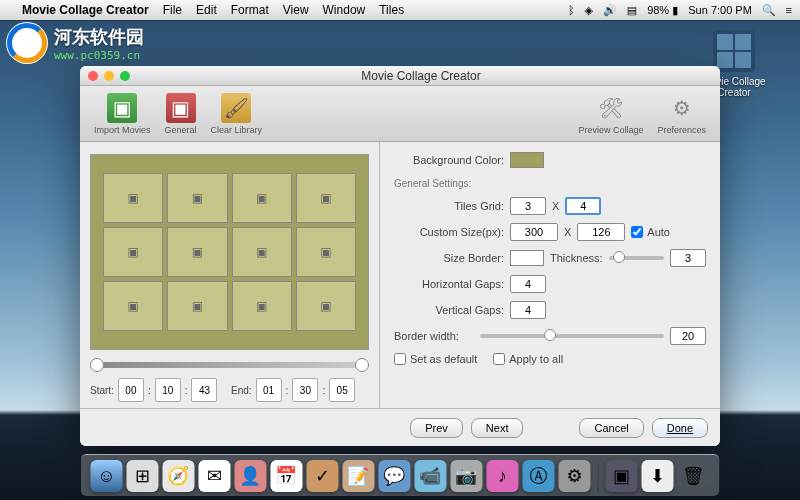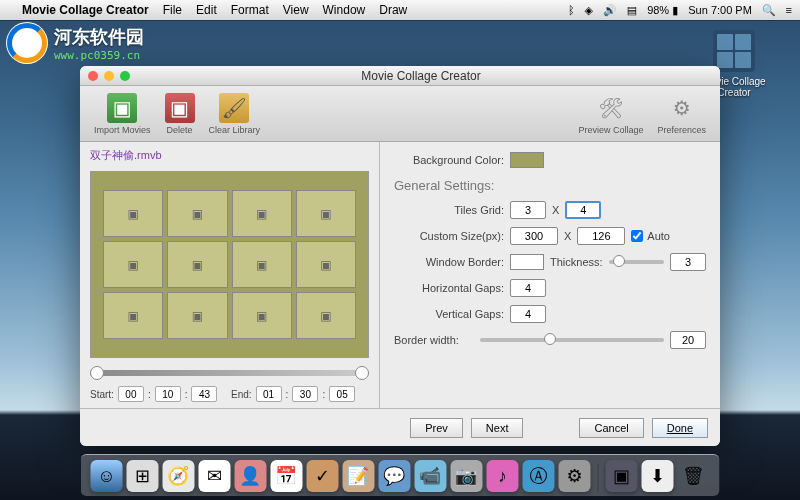--- a/index.html
+++ b/index.html
@@ -47,59 +47,59 @@
 .content { flex: 1; display: flex; }
 .left-pane { width: 300px; border-right: 1px solid #bbb; padding: 6px 10px; display: flex; flex-direction: column; font-size: 11px; color: #444; }
 .fname { color: #7a3aa8; font-size: 11px; margin-bottom: 2px; }
 .preview-area { flex: 1; background: #a0a060; margin: 6px 0; border: 1px solid #999; position: relative; padding: 18px 12px; }
 .grid { display: grid; grid-template-columns: repeat(4,1fr); grid-template-rows: repeat(3,1fr); gap: 4px; height: 100%; }
 .tile { background: #c5c58a; border: 1px solid #888; display: flex; align-items: center; justify-content: center; color: #666; font-size: 12px; }
 .timeline { height: 6px; background: linear-gradient(90deg,#888,#ccc); border-radius: 3px; margin: 6px 0; position: relative; }
 .timeline::before, .timeline::after { content:""; position:absolute; width:12px; height:12px; background:#fff; border:1px solid #888; border-radius:50%; top:-4px; }
 .timeline::before { left: 0; } .timeline::after { right: 0; }
 .time-row { display: flex; align-items: center; gap: 4px; font-size: 10px; margin-top: 4px; }
-.time-row input { width: 26px; height: 16px; font-size: 10px; text-align: center; border: 1px solid #aaa; border-radius: 2px; }
+.time-row input { width: 26px; height: 24px; font-size: 10px; text-align: center; border: 1px solid #aaa; border-radius: 2px; }
 
 .right-pane { flex: 1; padding: 10px 14px; font-size: 11px; color: #444; display: flex; flex-direction: column; gap: 8px; }
 .row { display: flex; align-items: center; gap: 6px; }
 .row label { width: 110px; text-align: right; }
 .row input[type=text] { width: 36px; height: 18px; font-size: 11px; border: 1px solid #888; border-radius: 2px; text-align: center; background: #fff; }
 .row input.wide { width: 48px; }
 .hi { border: 2px solid #4a90d9 !important; }
 .swatch { width: 34px; height: 16px; background: #a0a060; border: 1px solid #888; }
 .swatch-border { width: 34px; height: 16px; background: #fff; border: 1px solid #888; }
-.section { font-size: 13px; color: #777; margin-top: 2px; }
+.section { font-size: 10px; color: #777; margin-top: 2px; }
 .slider-wrap { flex: 1; display: flex; align-items: center; }
 .slider { flex: 1; height: 4px; background: #bbb; border-radius: 2px; position: relative; }
 .slider .knob { position: absolute; width: 12px; height: 12px; background: #fff; border: 1px solid #888; border-radius: 50%; top: -5px; }
 .check { display: flex; align-items: center; gap: 4px; }
 .check input { width: 12px; height: 12px; }
 
 .footer { height: 38px; border-top: 1px solid #bbb; display: flex; align-items: center; padding: 0 12px; gap: 8px; background: #ececec; border-radius: 0 0 6px 6px; }
 .footer .spacer { flex: 1; }
-.btn { height: 20px; padding: 0 14px; font-size: 11px; background: linear-gradient(180deg,#fdfdfd,#e2e2e2); border: 1px solid #999; border-radius: 0; display: flex; align-items: center; }
+.btn { height: 20px; padding: 0 14px; font-size: 11px; background: linear-gradient(180deg,#fdfdfd,#e2e2e2); border: 1px solid #999; border-radius: 8px; display: flex; align-items: center; }
 .btn.primary { background: linear-gradient(180deg,#fff,#d8e8f8); text-decoration: underline; }
 
 
 .dock { position: absolute; bottom: 4px; left: 50%; transform: translateX(-50%); height: 42px; padding: 4px 10px; background: rgba(255,255,255,0.25); border-radius: 6px; display: flex; gap: 4px; align-items: flex-end; backdrop-filter: blur(4px); border-top: 1px solid rgba(255,255,255,0.5); }
 .dock .di { width: 32px; height: 32px; border-radius: 6px; display: flex; align-items: center; justify-content: center; font-size: 18px; box-shadow: 0 2px 4px rgba(0,0,0,0.3); }
 .dock .sep { width: 1px; height: 28px; background: rgba(0,0,0,0.25); margin: 0 3px; }
 </style>
 </head>
 <body>
 
 <div class="menubar">
   <span class="apple"></span>
   <span class="app-name">Movie Collage Creator</span>
   <span>File</span>
   <span>Edit</span>
   <span>Format</span>
   <span>View</span>
   <span>Window</span>
-  <span>Draw</span>
+  <span>Tiles</span>
   <div class="right">
     <span>ᛒ</span>
     <span>◈</span>
     <span>🔊</span>
     <span>▤</span>
     <span><span>98%</span>&nbsp;▮</span>
     <span><span>Sun</span>&nbsp;<span>7:00 PM</span></span>
     <span>🔍</span>
     <span>≡</span>
   </div>
@@ -134,40 +134,39 @@
     <div class="title">Movie Collage Creator</div>
   </div>
 
   <div class="toolbar">
     <div class="tb-btn">
       <div class="tb-ico tb-import">▣</div>
       <span>Import Movies</span>
     </div>
     <div class="tb-btn">
       <div class="tb-ico tb-delete">▣</div>
-      <span>Delete</span>
+      <span>General</span>
     </div>
     <div class="tb-btn">
       <div class="tb-ico tb-brush">🖌</div>
       <span>Clear Library</span>
     </div>
     <div class="tb-spacer"></div>
     <div class="tb-btn">
       <div class="tb-ico tb-tools">🛠</div>
       <span>Preview Collage</span>
     </div>
     <div class="tb-btn">
       <div class="tb-ico tb-gear">⚙</div>
       <span>Preferences</span>
     </div>
   </div>
 
   <div class="content">
     <div class="left-pane">
-      <div class="fname">双子神偷.rmvb</div>
       <div class="preview-area">
         <div class="grid">
           <div class="tile">▣</div>
             <div class="tile">▣</div>
             <div class="tile">▣</div>
             <div class="tile">▣</div>
           <div class="tile">▣</div>
             <div class="tile">▣</div>
             <div class="tile">▣</div>
             <div class="tile">▣</div>
@@ -205,21 +204,21 @@
       <div class="row">
         <label>Custom Size(px):</label>
         <input type="text" class="wide" value="300" style=""> X
         <input type="text" class="wide" value="126" style="">
         <div class="check">
             <input type="checkbox" checked="" style="">
             <span>Auto</span>
           </div>
       </div>
       <div class="row">
-        <label>Window Border:</label>
+        <label>Size Border:</label>
         <div class="swatch-border"></div>
         <span>Thickness:</span>
         <div class="slider-wrap">
             <div class="slider">
               <div class="knob" style="left:8%"></div>
             </div>
           </div>
         <input type="text" value="3" style="">
       </div>
       <div class="row">
@@ -231,20 +230,30 @@
         <input type="text" value="4" style="">
       </div>
       <div class="row">
         <label style="width:80px;text-align:left">Border width:</label>
         <div class="slider-wrap">
             <div class="slider">
               <div class="knob" style="left:35%"></div>
             </div>
           </div>
         <input type="text" value="20" style="">
+      </div>
+      <div class="row" style="gap:16px">
+        <div class="check">
+            <input type="checkbox" style="">
+            <span>Set as default</span>
+          </div>
+        <div class="check">
+            <input type="checkbox" style="">
+            <span>Apply to all</span>
+          </div>
       </div>
     </div>
   </div>
 
   <div class="footer">
     <div class="spacer"></div>
     <div class="btn">Prev</div>
     <div class="btn">Next</div>
     <div style="width:40px"></div>
     <div class="btn">Cancel</div>

